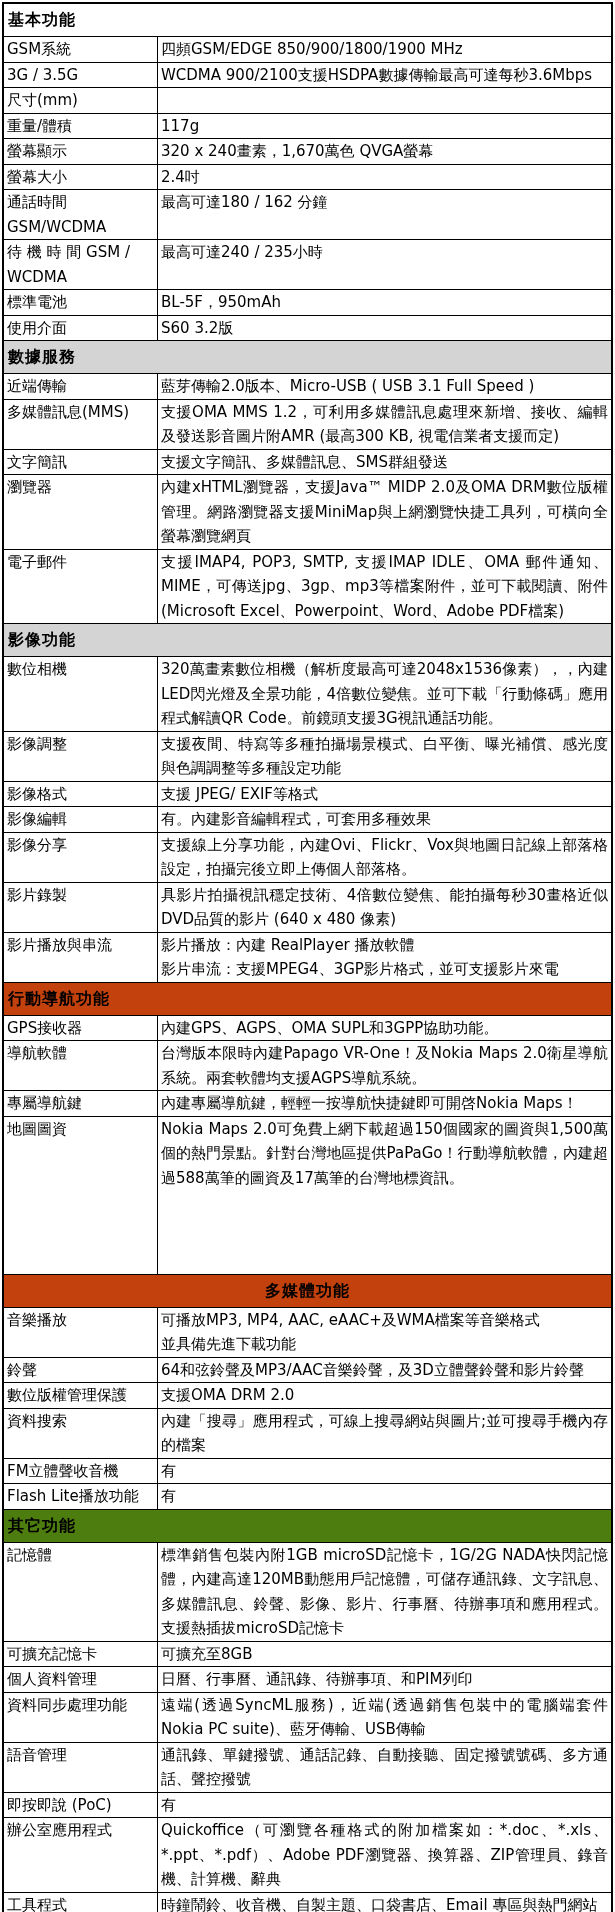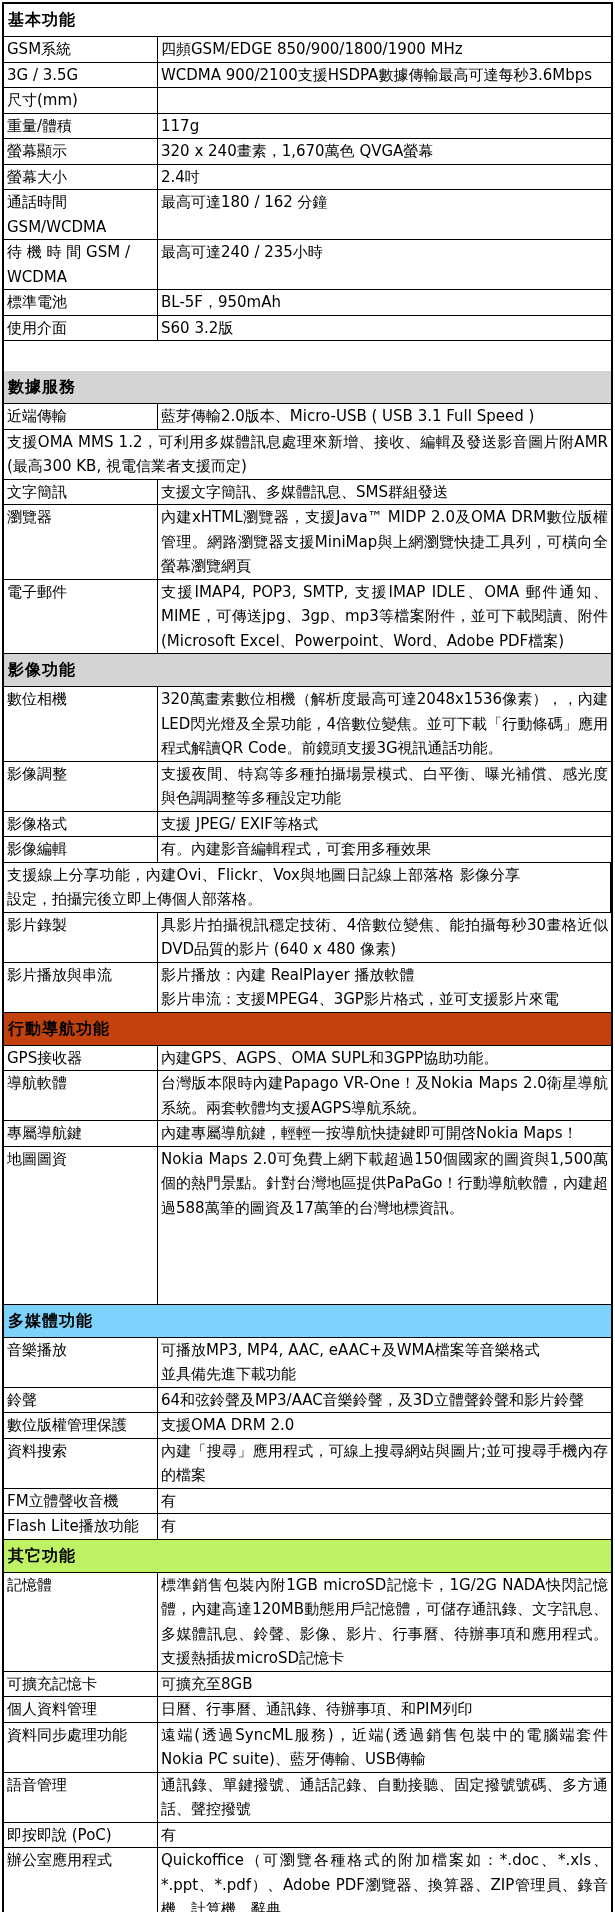--- a/index.html
+++ b/index.html
@@ -97,26 +97,27 @@
       <div class="spec-row">
         <div class="cell label">標準電池</div>
         <div class="cell value">BL-5F，950mAh</div>
       </div>
       <div class="spec-row">
         <div class="cell label">使用介面</div>
         <div class="cell value">S60 3.2版</div>
       </div>
     </div>
     <div class="section section-data-services">
-      <div class="section-header" style="background: rgb(212, 212, 212); margin-top: 30px;">數據服務</div>
+      <div class="section-header" style="background: rgb(212, 212, 212);">數據服務</div>
       <div class="spec-row">
         <div class="cell label">近端傳輸</div>
         <div class="cell value">藍芽傳輸2.0版本、Micro-USB ( USB 3.1 Full Speed )</div>
       </div>
       <div class="spec-row">
+        <div class="cell label">多媒體訊息(MMS)</div>
         <div class="cell value">支援OMA MMS 1.2，可利用多媒體訊息處理來新增、接收、編輯及發送影音圖片附AMR (最高300 KB, 視電信業者支援而定)</div>
       </div>
       <div class="spec-row">
         <div class="cell label">文字簡訊</div>
         <div class="cell value">支援文字簡訊、多媒體訊息、SMS群組發送</div>
       </div>
       <div class="spec-row">
         <div class="cell label">瀏覽器</div>
         <div class="cell value">內建xHTML瀏覽器，支援Java™ MIDP 2.0及OMA DRM數位版權管理。網路瀏覽器支援MiniMap與上網瀏覽快捷工具列，可橫向全螢幕瀏覽網頁</div>
       </div>
@@ -137,22 +138,22 @@
       </div>
       <div class="spec-row">
         <div class="cell label">影像格式</div>
         <div class="cell value">支援 JPEG/ EXIF等格式</div>
       </div>
       <div class="spec-row">
         <div class="cell label">影像編輯</div>
         <div class="cell value">有。內建影音編輯程式，可套用多種效果</div>
       </div>
       <div class="spec-row">
+        <div class="cell label">影像分享</div>
         <div class="cell value">支援線上分享功能，內建Ovi、Flickr、Vox與地圖日記線上部落格設定，拍攝完後立即上傳個人部落格。</div>
-        <div class="cell label">影像分享</div>
       </div>
       <div class="spec-row">
         <div class="cell label">影片錄製</div>
         <div class="cell value">具影片拍攝視訊穩定技術、4倍數位變焦、能拍攝每秒30畫格近似DVD品質的影片 (640 x 480 像素)</div>
       </div>
       <div class="spec-row">
         <div class="cell label">影片播放與串流</div>
         <div class="cell value">影片播放：內建 RealPlayer 播放軟體
 影片串流：支援MPEG4、3GP影片格式，並可支援影片來電</div>
       </div>
@@ -170,21 +171,21 @@
       <div class="spec-row">
         <div class="cell label">專屬導航鍵</div>
         <div class="cell value">內建專屬導航鍵，輕輕一按導航快捷鍵即可開啓Nokia Maps！</div>
       </div>
       <div class="spec-row">
         <div class="cell label">地圖圖資</div>
         <div class="cell value">Nokia Maps 2.0可免費上網下載超過150個國家的圖資與1,500萬個的熱門景點。針對台灣地區提供PaPaGo！行動導航軟體，內建超過588萬筆的圖資及17萬筆的台灣地標資訊。</div>
       </div>
     </div>
     <div class="section section-multimedia">
-      <div class="section-header" style="background: #7dd3fc;">多媒體功能</div>
+      <div class="section-header" style="background: #c2410c; text-align: center;">多媒體功能</div>
       <div class="spec-row">
         <div class="cell label">音樂播放</div>
         <div class="cell value">可播放MP3, MP4, AAC, eAAC+及WMA檔案等音樂格式
 並具備先進下載功能</div>
       </div>
       <div class="spec-row">
         <div class="cell label">鈴聲</div>
         <div class="cell value">64和弦鈴聲及MP3/AAC音樂鈴聲，及3D立體聲鈴聲和影片鈴聲</div>
       </div>
       <div class="spec-row">
@@ -198,21 +199,21 @@
       <div class="spec-row">
         <div class="cell label">FM立體聲收音機</div>
         <div class="cell value">有</div>
       </div>
       <div class="spec-row">
         <div class="cell label">Flash Lite播放功能</div>
         <div class="cell value">有</div>
       </div>
     </div>
     <div class="section section-other">
-      <div class="section-header" style="background: #bef264;">其它功能</div>
+      <div class="section-header" style="background: #4d7c0f;">其它功能</div>
       <div class="spec-row">
         <div class="cell label">記憶體</div>
         <div class="cell value">標準銷售包裝內附1GB microSD記憶卡，1G/2G NADA快閃記憶體，內建高達120MB動態用戶記憶體，可儲存通訊錄、文字訊息、多媒體訊息、鈴聲、影像、影片、行事曆、待辦事項和應用程式。支援熱插拔microSD記憶卡</div>
       </div>
       <div class="spec-row">
         <div class="cell label">可擴充記憶卡</div>
         <div class="cell value">可擴充至8GB</div>
       </div>
       <div class="spec-row">
         <div class="cell label">個人資料管理</div>

